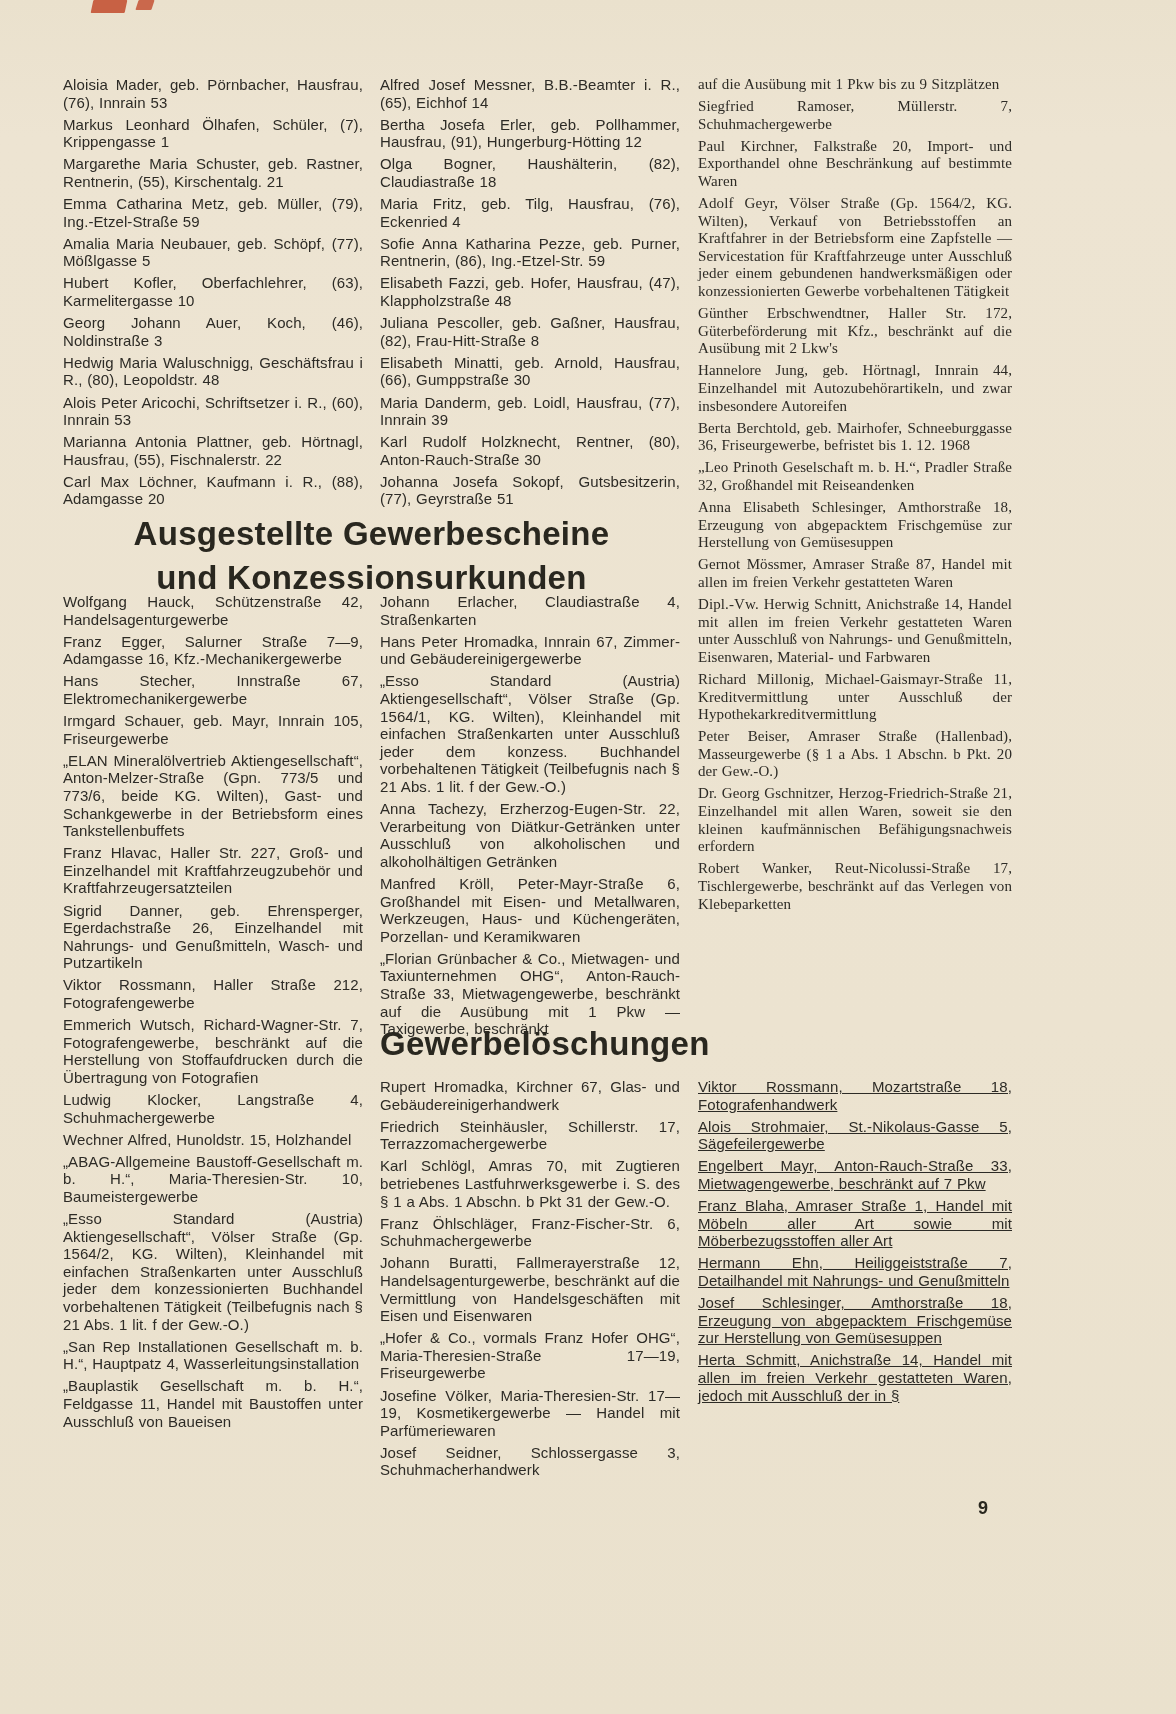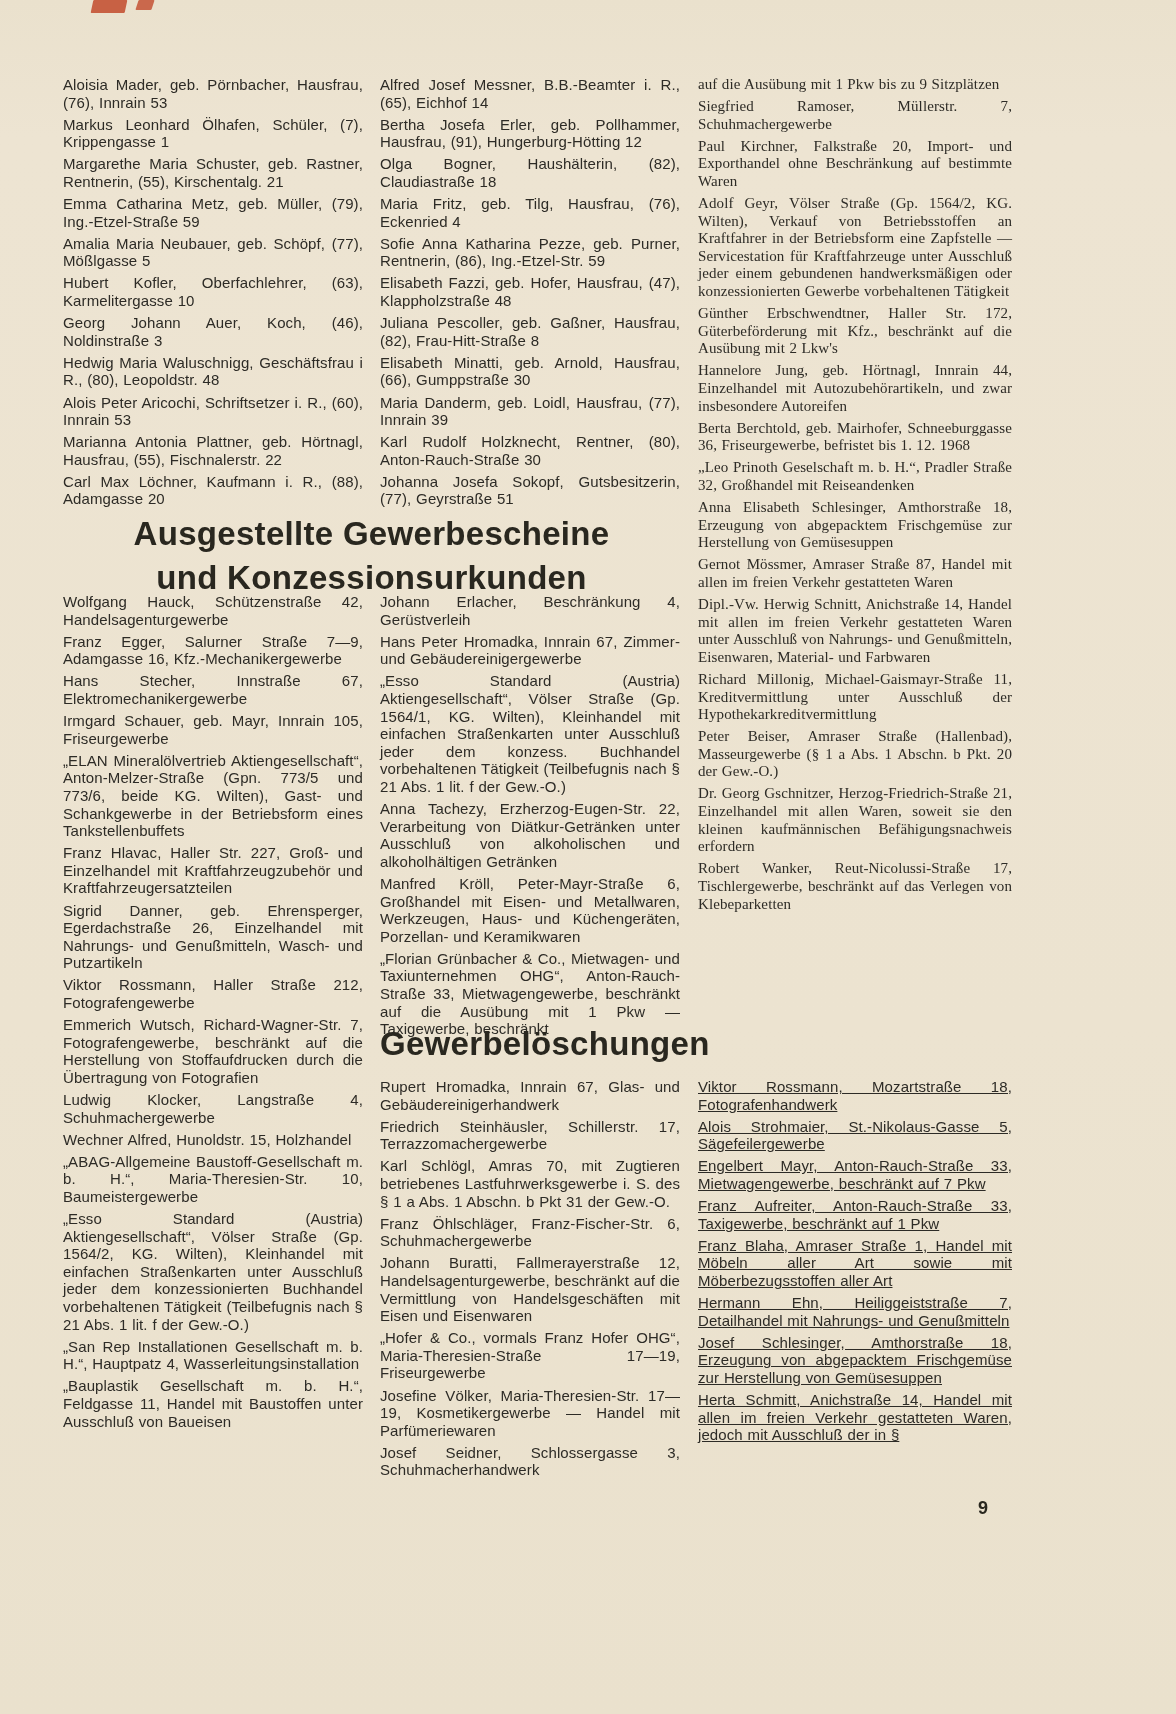--- a/index.html
+++ b/index.html
@@ -210,40 +210,40 @@
 
       <p class="entry">„Esso Standard (Austria) Aktiengesellschaft“, Völser Straße (Gp. 1564/2, KG. Wilten), Kleinhandel mit einfachen Straßenkarten unter Ausschluß jeder dem konzessionierten Buchhandel vorbehaltenen Tätigkeit (Teilbefugnis nach § 21 Abs. 1 lit. f der Gew.-O.)</p>
 
       <p class="entry">„San Rep Installationen Gesellschaft m. b. H.“, Hauptpatz 4, Wasserleitungsinstallation</p>
 
       <p class="entry">„Bauplastik Gesellschaft m. b. H.“, Feldgasse 11, Handel mit Baustoffen unter Ausschluß von Baueisen</p>
     </div>
 
   <div class="col col-lic-middle">
 
-      <p class="entry">Johann Erlacher, Beschränkung 4, Gerüstverleih</p>
+      <p class="entry">Johann Erlacher, Claudiastraße 4, Straßenkarten</p>
 
       <p class="entry">Hans Peter Hromadka, Innrain 67, Zimmer- und Gebäudereinigergewerbe</p>
 
       <p class="entry">„Esso Standard (Austria) Aktiengesellschaft“, Völser Straße (Gp. 1564/1, KG. Wilten), Kleinhandel mit einfachen Straßenkarten unter Ausschluß jeder dem konzess. Buchhandel vorbehaltenen Tätigkeit (Teilbefugnis nach § 21 Abs. 1 lit. f der Gew.-O.)</p>
 
       <p class="entry">Anna Tachezy, Erzherzog-Eugen-Str. 22, Verarbeitung von Diätkur-Getränken unter Ausschluß von alkoholischen und alkoholhältigen Getränken</p>
 
       <p class="entry">Manfred Kröll, Peter-Mayr-Straße 6, Großhandel mit Eisen- und Metallwaren, Werkzeugen, Haus- und Küchengeräten, Porzellan- und Keramikwaren</p>
 
       <p class="entry">„Florian Grünbacher &amp; Co., Mietwagen- und Taxiunternehmen OHG“, Anton-Rauch-Straße 33, Mietwagengewerbe, beschränkt auf die Ausübung mit 1 Pkw — Taxigewerbe, beschränkt</p>
     </div>
 
   <h1 class="heading-2">
     <span>Gewerbelöschungen</span>
   </h1>
 
   <div class="col col-del-middle">
 
-      <p class="entry">Rupert Hromadka, Innrain 67, Glas- und Gebäudereinigerhandwerk</p>
+      <p class="entry">Rupert Hromadka, Kirchner 67, Glas- und Gebäudereinigerhandwerk</p>
 
       <p class="entry">Friedrich Steinhäusler, Schillerstr. 17, Terrazzomachergewerbe</p>
 
       <p class="entry">Karl Schlögl, Amras 70, mit Zugtieren betriebenes Lastfuhrwerksgewerbe i. S. des § 1 a Abs. 1 Abschn. b Pkt 31 der Gew.-O.</p>
 
       <p class="entry">Franz Öhlschläger, Franz-Fischer-Str. 6, Schuhmachergewerbe</p>
 
       <p class="entry">Johann Buratti, Fallmerayerstraße 12, Handelsagenturgewerbe, beschränkt auf die Vermittlung von Handelsgeschäften mit Eisen und Eisenwaren</p>
 
       <p class="entry">„Hofer &amp; Co., vormals Franz Hofer OHG“, Maria-Theresien-Straße 17—19, Friseurgewerbe</p>
@@ -254,21 +254,20 @@
     </div>
 
   <div class="col col-del-right">
 
       <p class="entry">Viktor Rossmann, Mozartstraße 18, Fotografenhandwerk</p>
 
       <p class="entry">Alois Strohmaier, St.-Nikolaus-Gasse 5, Sägefeilergewerbe</p>
 
       <p class="entry">Engelbert Mayr, Anton-Rauch-Straße 33, Mietwagengewerbe, beschränkt auf 7 Pkw</p>
 
-      <p class="entry">Franz Aufreiter, Anton-Rauch-Straße 33, Taxigewerbe, beschränkt auf 1 Pkw</p>
 
       <p class="entry">Franz Blaha, Amraser Straße 1, Handel mit Möbeln aller Art sowie mit Möberbezugsstoffen aller Art</p>
 
       <p class="entry">Hermann Ehn, Heiliggeiststraße 7, Detailhandel mit Nahrungs- und Genußmitteln</p>
 
       <p class="entry">Josef Schlesinger, Amthorstraße 18, Erzeugung von abgepacktem Frischgemüse zur Herstellung von Gemüsesuppen</p>
 
       <p class="entry">Herta Schmitt, Anichstraße 14, Handel mit allen im freien Verkehr gestatteten Waren, jedoch mit Ausschluß der in §</p>
     </div>
 

